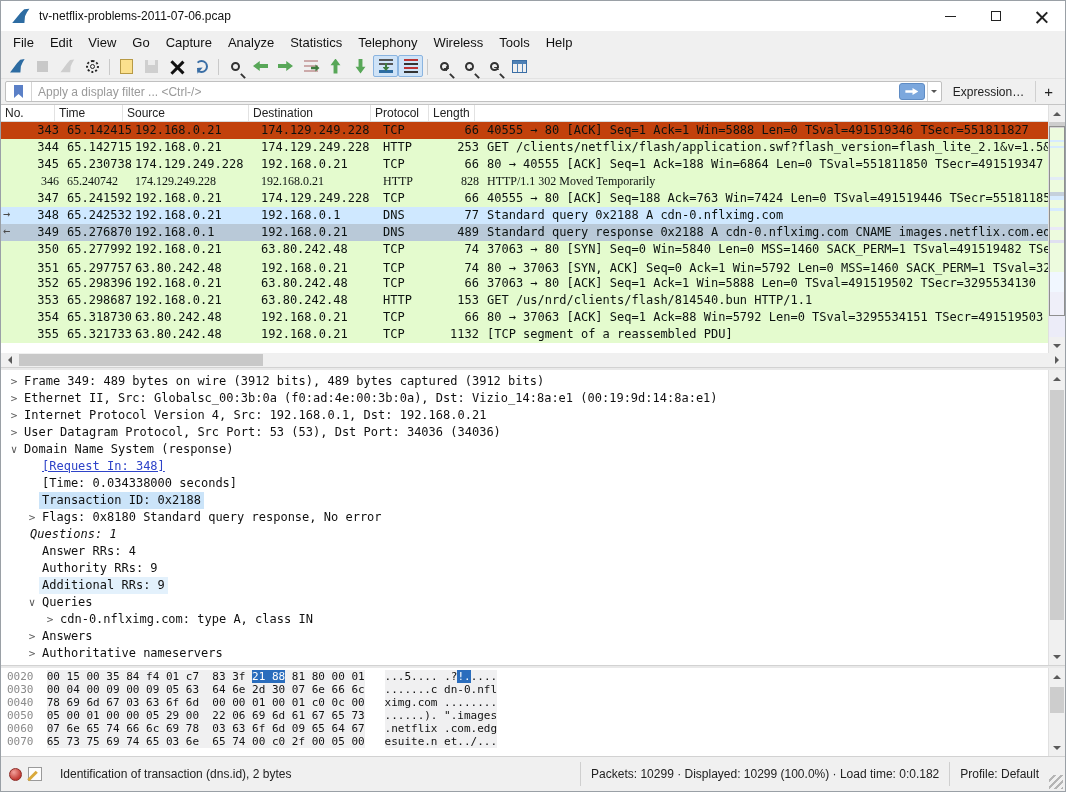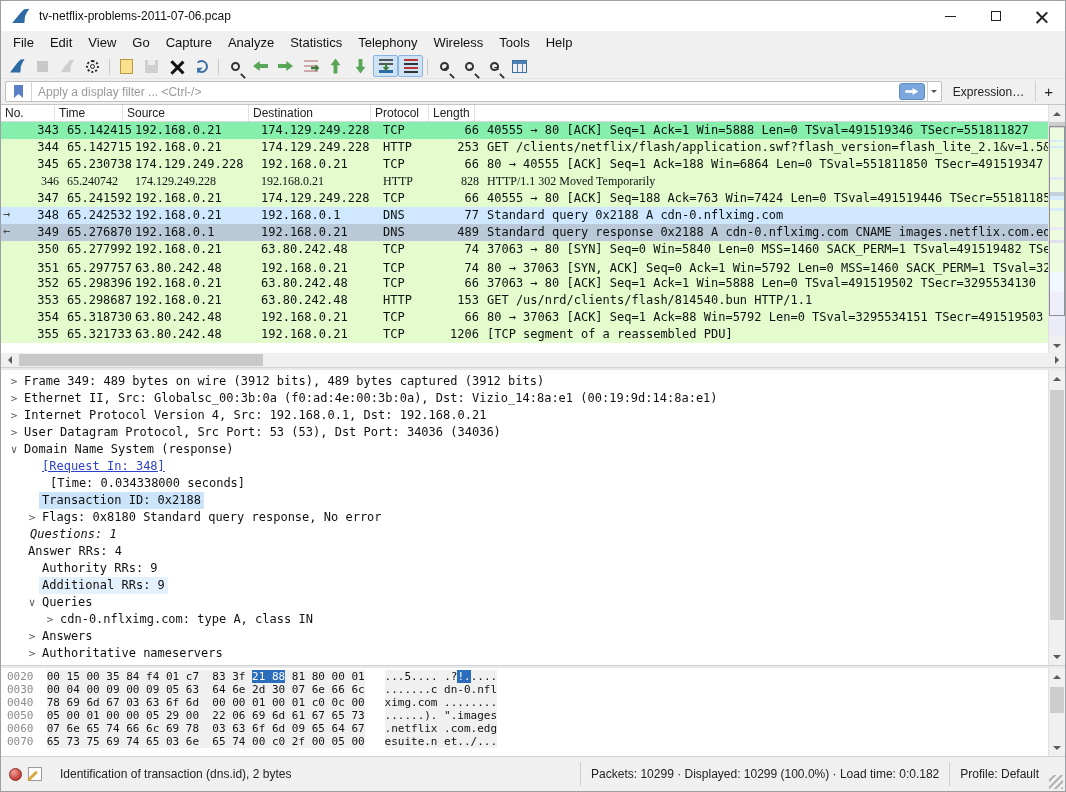--- a/index.html
+++ b/index.html
@@ -302,21 +302,21 @@
   <div class="plist">
     <div class="phead" id="phead">
         <div class="hcell" style="width: 54px; flex: 0 0 auto;">No.</div>
         <div class="hcell" style="width: 68px; flex: 0 0 auto;">Time</div>
         <div class="hcell" style="width: 126px; flex: 0 0 auto;">Source</div>
         <div class="hcell" style="width: 122px; flex: 0 0 auto;">Destination</div>
         <div class="hcell" style="width: 58px; flex: 0 0 auto;">Protocol</div>
         <div class="hcell" style="width: 46px; flex: 0 0 auto;">Length</div>
       </div>
     <div class="prows" id="prows">
-        <div class="prow" style="background: #86efac;">
+        <div class="prow" style="background: #c2410c;">
           <div class="pcell c-no">343</div>
           <div class="pcell c-time">65.142415</div>
           <div class="pcell c-src">192.168.0.21</div>
           <div class="pcell c-dst">174.129.249.228</div>
           <div class="pcell c-proto">TCP</div>
           <div class="pcell c-len">66</div>
           <div class="pcell c-info">40555 → 80 [ACK] Seq=1 Ack=1 Win=5888 Len=0 TSval=491519346 TSecr=551811827</div>
         </div>
         <div class="prow" style="background: rgb(228, 251, 206);">
           <div class="pcell c-no">344</div>
@@ -416,21 +416,21 @@
           <div class="pcell c-proto">TCP</div>
           <div class="pcell c-len">66</div>
           <div class="pcell c-info">80 → 37063 [ACK] Seq=1 Ack=88 Win=5792 Len=0 TSval=3295534151 TSecr=491519503</div>
         </div>
         <div class="prow" style="background: rgb(228, 251, 206);">
           <div class="pcell c-no">355</div>
           <div class="pcell c-time">65.321733</div>
           <div class="pcell c-src">63.80.242.48</div>
           <div class="pcell c-dst">192.168.0.21</div>
           <div class="pcell c-proto">TCP</div>
-          <div class="pcell c-len">1206</div>
+          <div class="pcell c-len">1132</div>
           <div class="pcell c-info">[TCP segment of a reassembled PDU]</div>
         </div>
       </div>
     <div class="vsb">
       <div class="sa">
           <span class="tri-up"></span>
         </div>
       <div class="minimap">
           <div class="mthumb"></div>
         </div>
@@ -469,37 +469,37 @@
         <span class="dtext ">User Datagram Protocol, Src Port: 53 (53), Dst Port: 34036 (34036)</span>
       </div>
       <div class="drow" style="padding-left: 6px;">
         <span class="dexp">∨</span>
         <span class="dtext ">Domain Name System (response)</span>
       </div>
       <div class="drow" style="padding-left: 24px;">
         <span class="dexp"></span>
         <span class="dtext link">[Request In: 348]</span>
       </div>
-      <div class="drow" style=" gap: 32px;">
+      <div class="drow" style="padding-left: 24px;">
         <span class="dexp"></span>
         <span class="dtext ">[Time: 0.034338000 seconds]</span>
       </div>
       <div class="drow" style="padding-left: 24px;">
         <span class="dexp"></span>
         <span class="dtext selected">Transaction ID: 0x2188</span>
       </div>
       <div class="drow" style="padding-left: 24px;">
         <span class="dexp">&gt;</span>
         <span class="dtext ">Flags: 0x8180 Standard query response, No error</span>
       </div>
       <div class="drow" style="padding-left: 12px; font-style: italic;">
         <span class="dexp"></span>
         <span class="dtext ">Questions: 1</span>
       </div>
-      <div class="drow" style="padding-left: 24px; flex-direction: column;">
+      <div class="drow" style="padding-left: 24px;">
         <span class="dexp"></span>
         <span class="dtext ">Answer RRs: 4</span>
       </div>
       <div class="drow" style="padding-left: 24px;">
         <span class="dexp"></span>
         <span class="dtext ">Authority RRs: 9</span>
       </div>
       <div class="drow" style="padding-left: 24px;">
         <span class="dexp"></span>
         <span class="dtext related">Additional RRs: 9</span>

